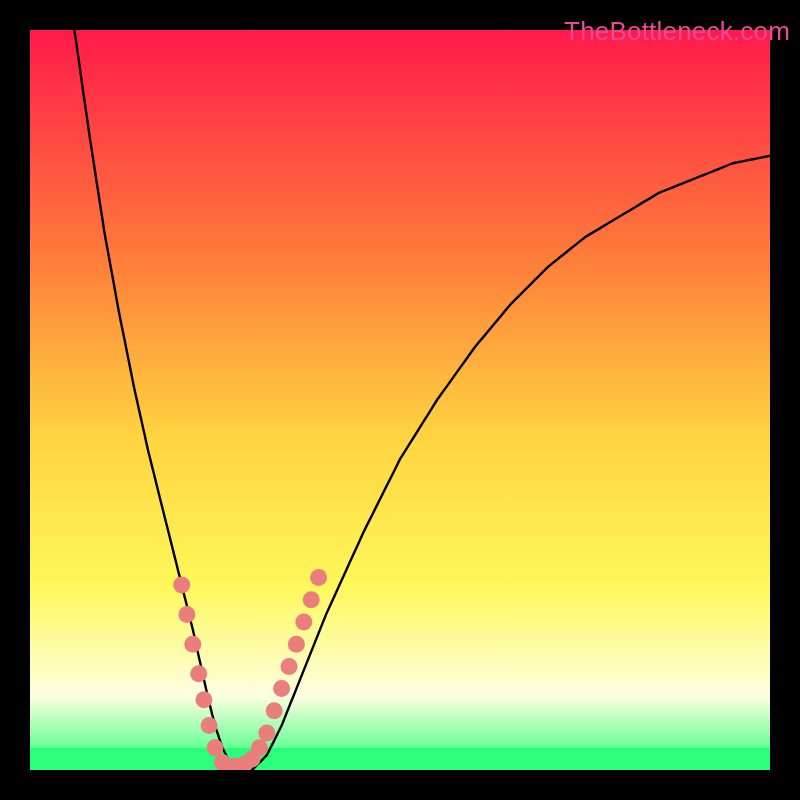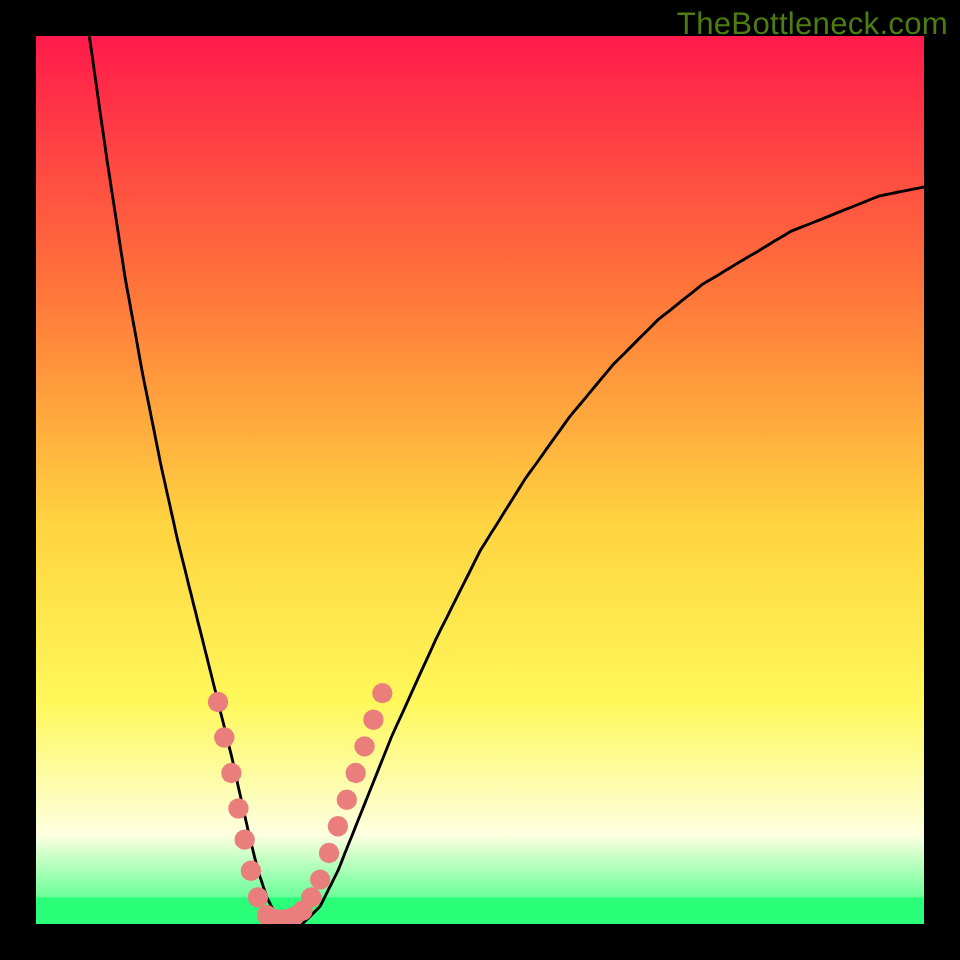--- a/index.html
+++ b/index.html
@@ -24,23 +24,23 @@
     left: 30px;
     top: 30px;
     width: 740px;
     height: 740px;
   }
   .plot svg {
     display: block;
   }
   .watermark {
     position: absolute;
-    top: 4px;
+    top: 16px;
     right: 10px;
-    color: #4d7c0f;
+    color: #ec4899;
     font-size: 26px;
     letter-spacing: 0.2px;
     font-weight: 400;
     user-select: none;
   }
 </style>
 </head>
 <body>
 
 <div class="frame">

